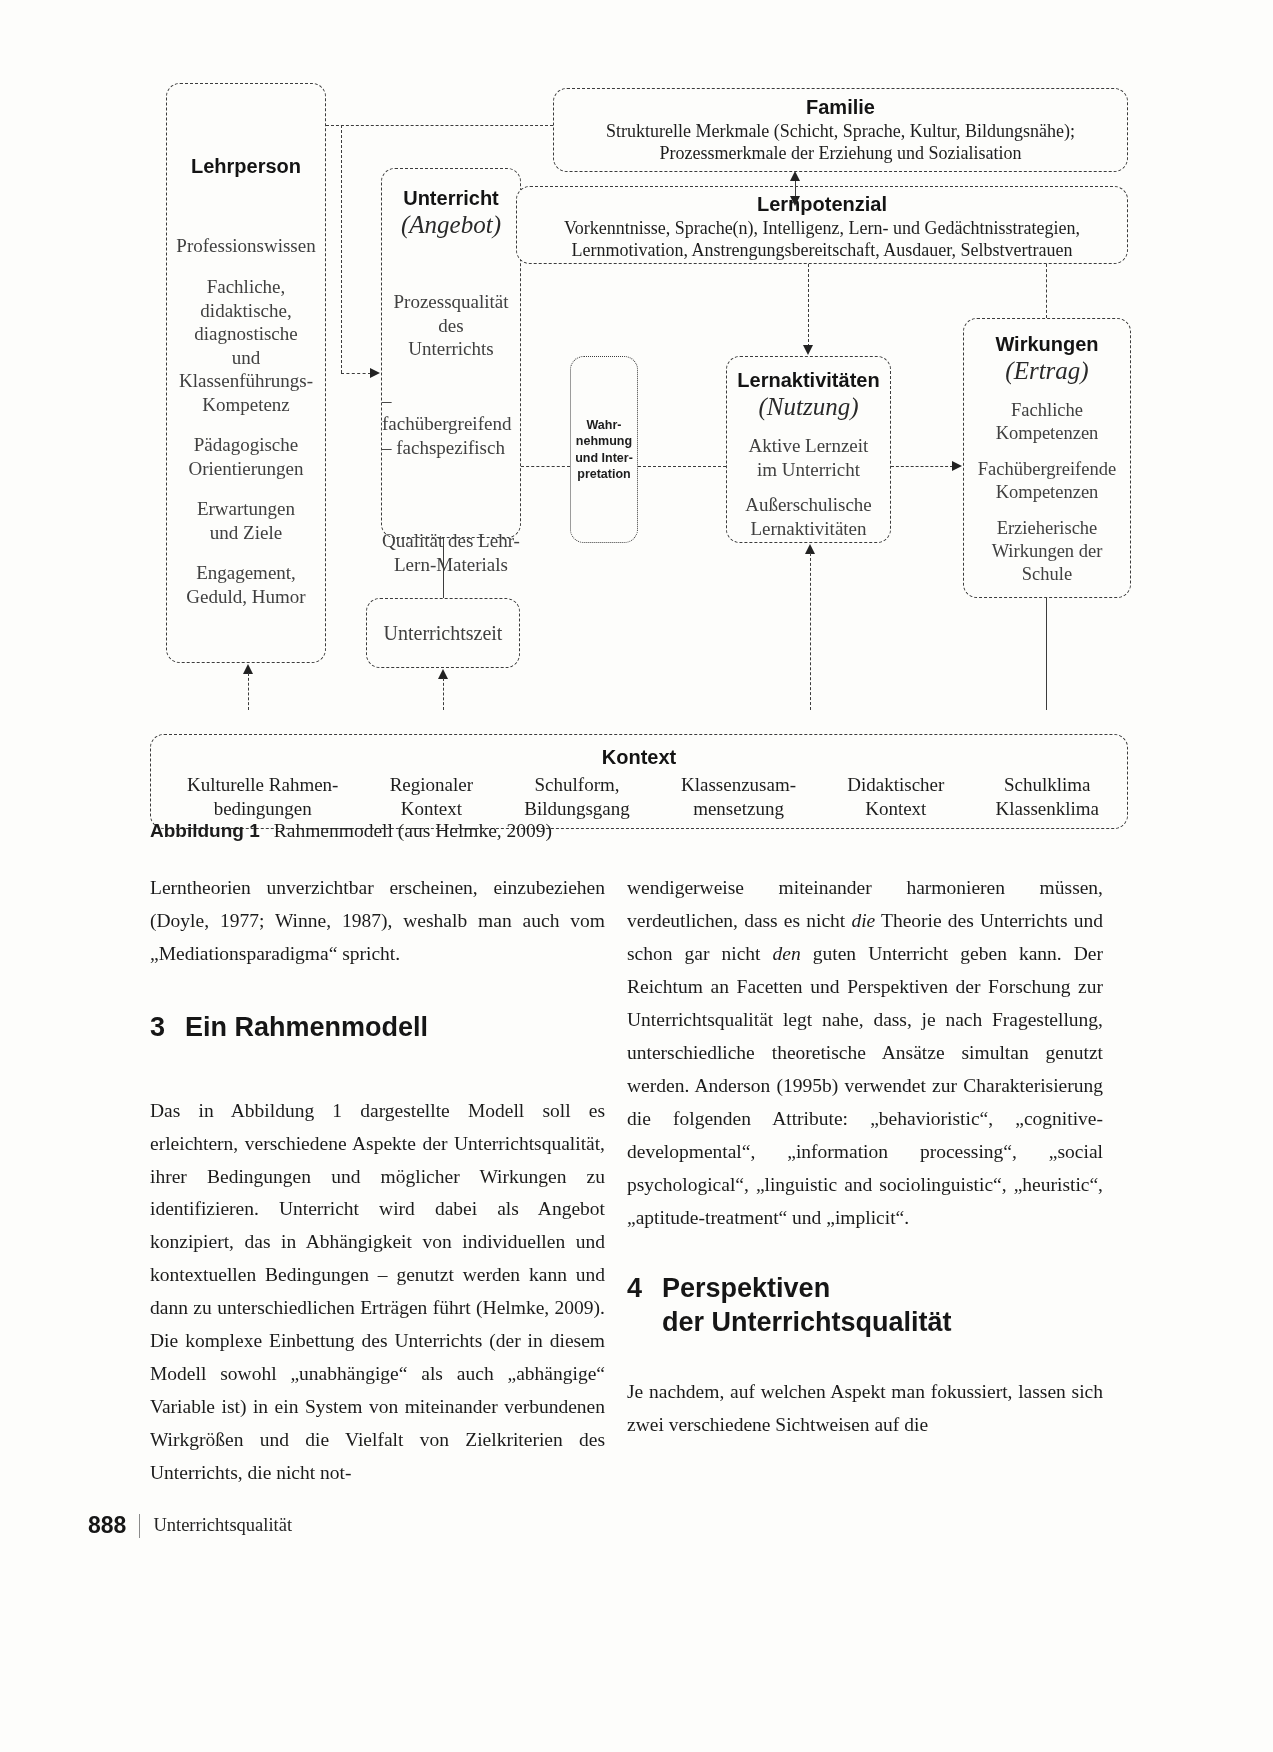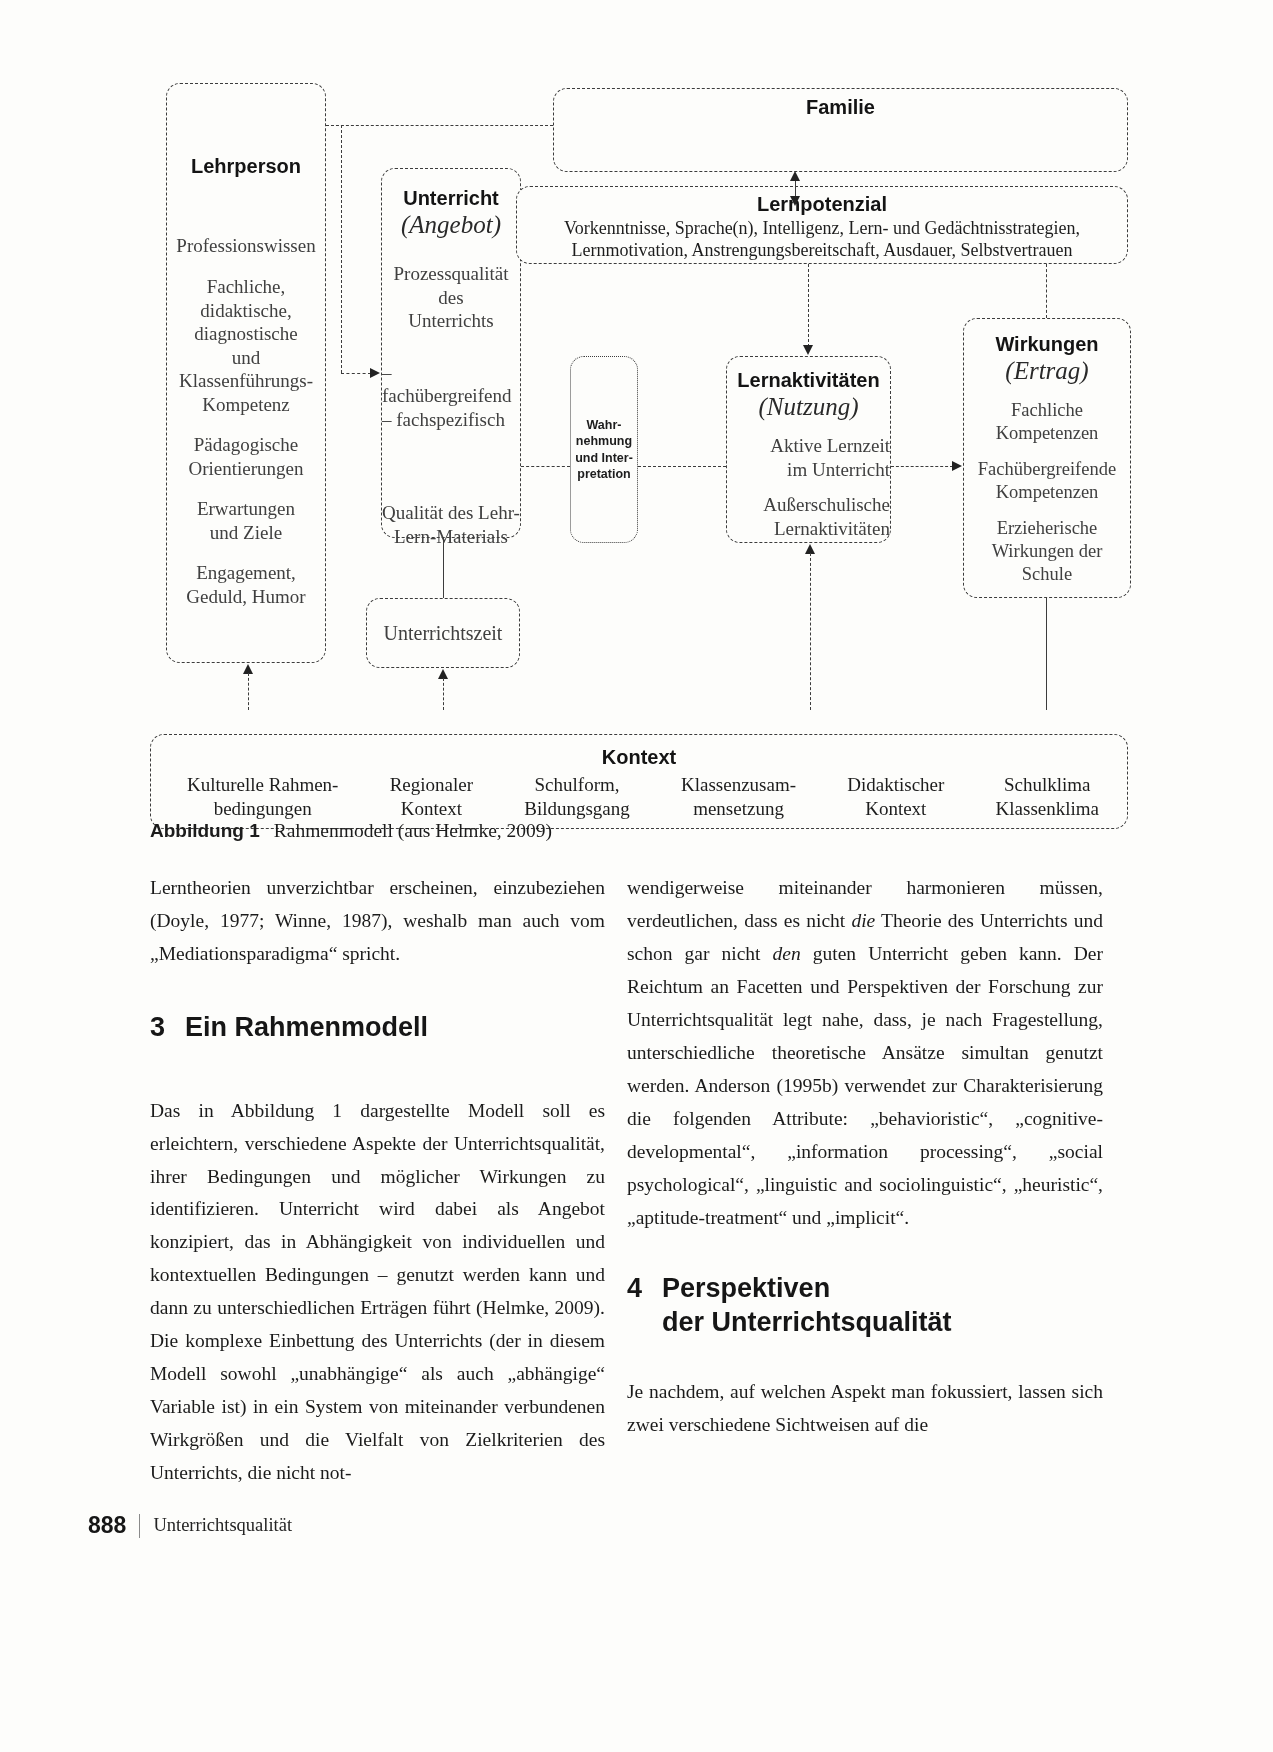--- a/index.html
+++ b/index.html
@@ -32,35 +32,35 @@
   .dsub{font-style:italic;font-size:25px;line-height:1.2;color:#2a2a2a;}
   .dtext{font-size:18px;line-height:1.22;color:#1d1d1d;}
   .ditem{font-size:19px;line-height:1.24;color:#404040;}
 
   .box-lehrperson{left:18px;top:5px;width:160px;height:580px;display:flex;flex-direction:column;align-items:center;justify-content:center;}
   .box-lehrperson .dtitle{margin-top:18px;}
   .lp-items{margin-top:56px;display:flex;flex-direction:column;gap:17px;}
 
   .box-unterricht{left:233px;top:90px;width:140px;height:370px;display:flex;flex-direction:column;align-items:center;}
   .box-unterricht .dtitle{margin-top:18px;}
-  .ut-item0{margin-top:22px;}
+  .ut-item0{margin-top:50px;}
   .ut-item1{margin-top:28px;text-align:left;}
   .ut-item2{margin-top:70px;}
 
   .box-familie{left:405px;top:10px;width:575px;height:84px;padding-top:7px;}
   .box-familie .dtext{margin-top:2px;}
   .box-lernpotenzial{left:368px;top:108px;width:612px;height:78px;padding-top:6px;}
   .box-lernpotenzial .dtext{margin-top:2px;}
 
   .box-wahrnehmung{left:422px;top:278px;width:68px;height:187px;border-style:dotted;
     display:flex;align-items:center;justify-content:center;}
   .box-wahrnehmung .dtext{font-family:"Liberation Sans", sans-serif;font-weight:bold;font-size:12.5px;line-height:1.3;}
 
   .box-lernakt{left:578px;top:278px;width:165px;height:187px;padding-top:12px;}
-  .box-lernakt .ditem{margin-top:12px;text-align:right;}
+  .box-lernakt .ditem{margin-top:12px;}
 
   .box-wirkungen{left:815px;top:240px;width:168px;height:280px;padding-top:14px;}
   .box-wirkungen .ditem{margin-top:13px;font-size:18.5px;}
 
   .box-uzeit{left:218px;top:520px;width:154px;height:70px;display:flex;align-items:center;justify-content:center;}
   .box-uzeit .ditem{font-size:20px;}
 
   .box-kontext{left:2px;top:656px;width:978px;height:95px;padding-top:11px;}
   .kx-cols{display:flex;justify-content:space-between;padding:4px 28px 0 36px;}
   .kx-col{font-size:19px;line-height:1.25;text-align:center;color:#1d1d1d;}
@@ -131,20 +131,22 @@
       <div class="ditem ml ut-item0">Prozessqualität des
 Unterrichts</div>
       <div class="ditem ml ut-item1">– fachübergreifend
 – fachspezifisch</div>
       <div class="ditem ml ut-item2">Qualität des Lehr-
 Lern-Materials</div>
     </div>
 
     <div class="dbox box-familie">
       <div class="dtitle">Familie</div>
+      <div class="dtext ml">Strukturelle Merkmale (Schicht, Sprache, Kultur, Bildungsnähe);
+Prozessmerkmale der Erziehung und Sozialisation</div>
     </div>
 
     <div class="dbox box-lernpotenzial">
       <div class="dtitle">Lernpotenzial</div>
       <div class="dtext ml">Vorkenntnisse, Sprache(n), Intelligenz, Lern- und Gedächtnisstrategien,
 Lernmotivation, Anstrengungsbereitschaft, Ausdauer, Selbstvertrauen</div>
     </div>
 
     <div class="dbox box-wahrnehmung">
       <div class="dtext ml">Wahr-

